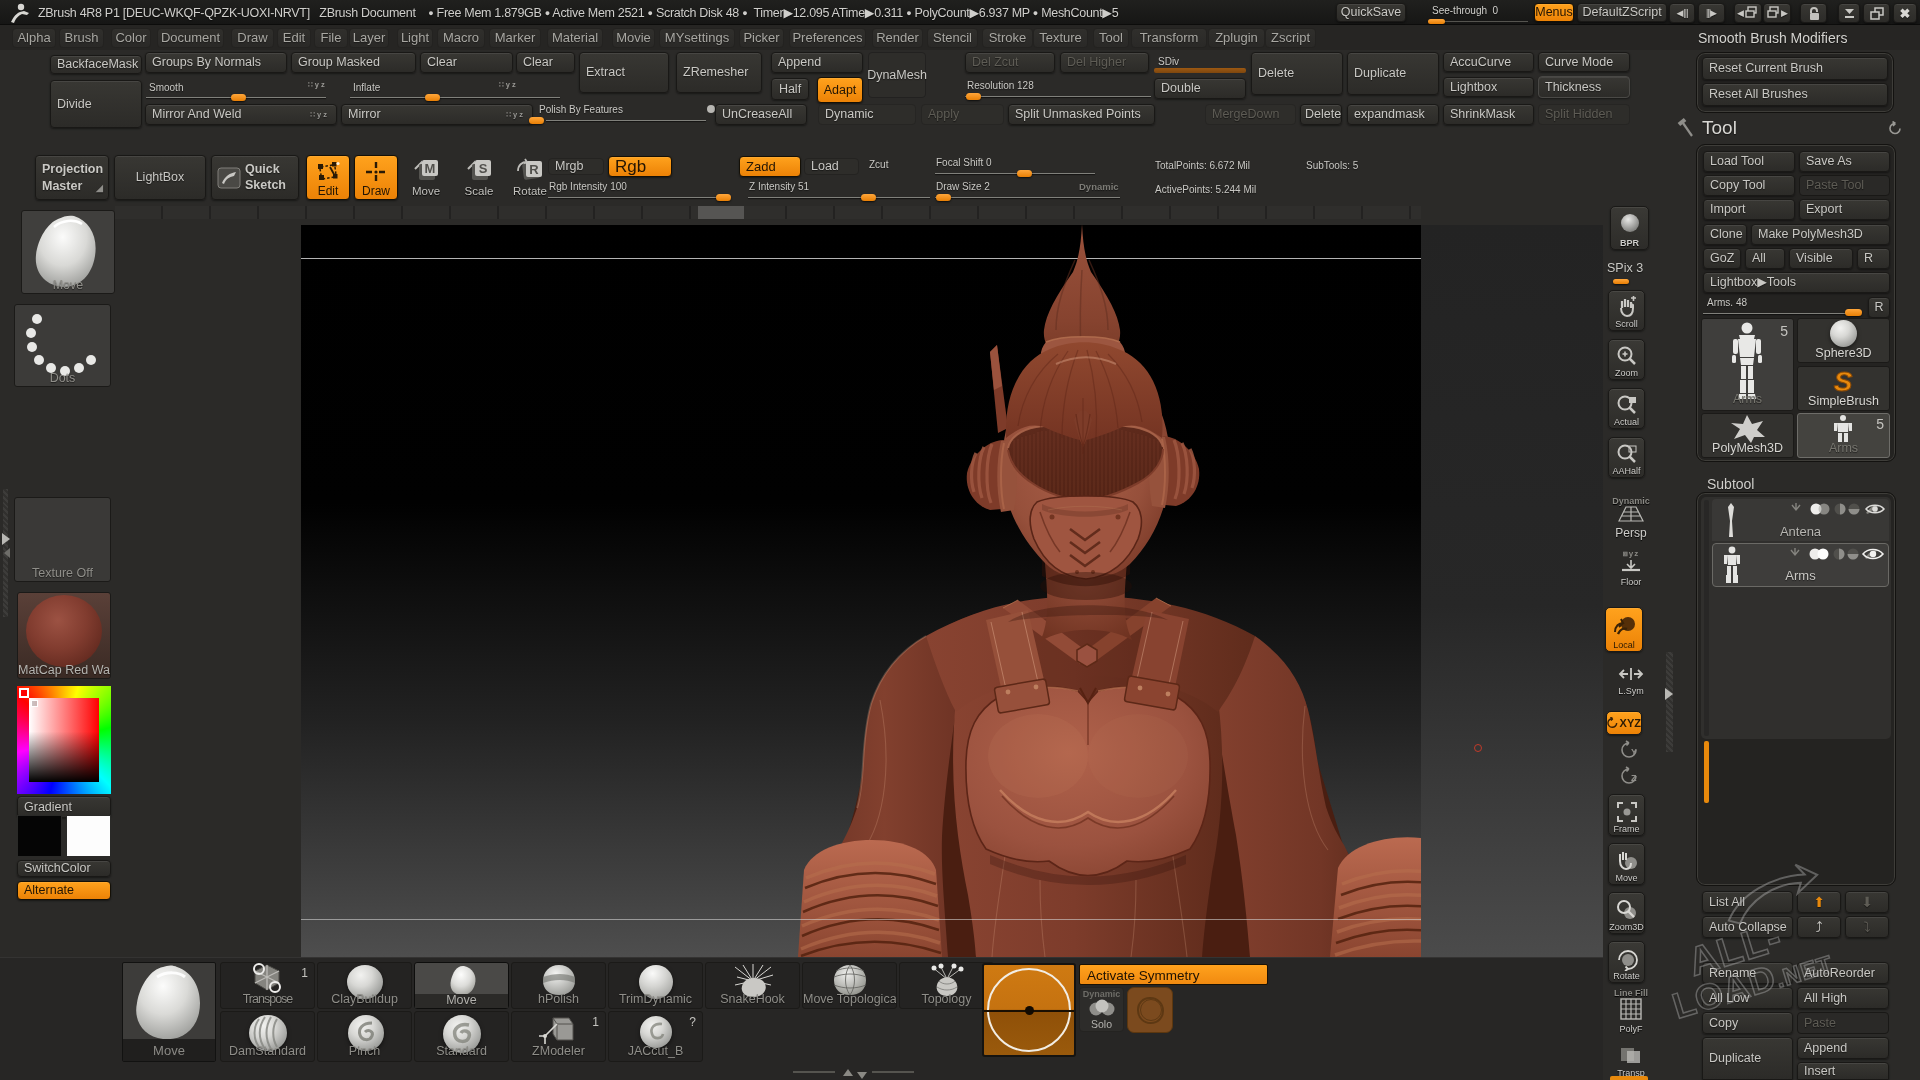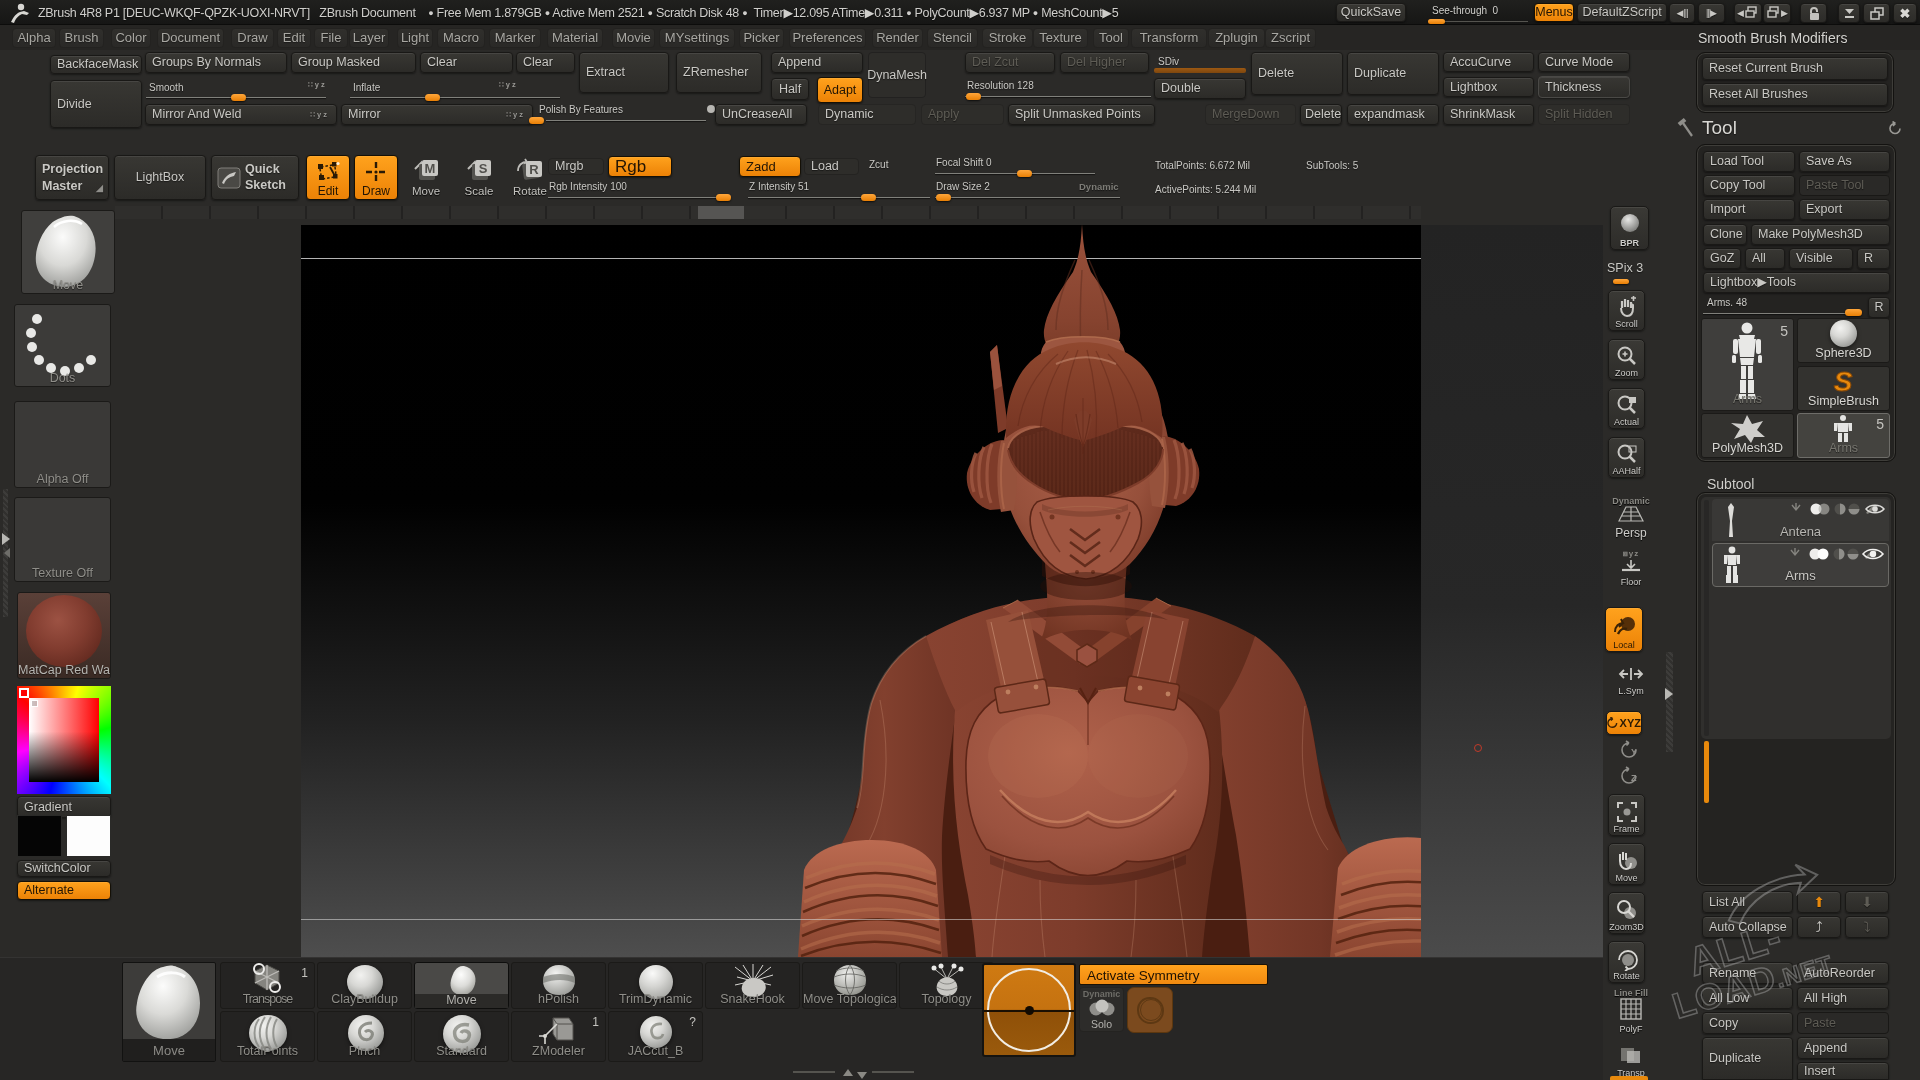--- a/index.html
+++ b/index.html
@@ -464,23 +464,20 @@
           <circle cx="17" cy="42" r="5"></circle>
           <circle cx="24" cy="55" r="5"></circle>
           <circle cx="36" cy="63" r="5"></circle>
           <circle cx="50" cy="66" r="5"></circle>
           <circle cx="64" cy="63" r="5"></circle>
           <circle cx="76" cy="55" r="5"></circle>
         </g>
       </svg>
   <div class="nm" style="bottom:1px">Dots</div></div>
 
-<div class="cell" style="left:14px;top:401px;width:97px;height:87px;background:#3a3937">
-  <div class="nm" style="bottom:1px">Alpha Off</div>
-    </div>
 
 <div class="cell" style="left:14px;top:497px;width:97px;height:85px;background:#3a3937">
   <div class="nm" style="bottom:1px">Texture Off</div>
     </div>
 
 <div class="cell" style="left:17px;top:592px;width:94px;height:87px;background:linear-gradient(#5a4038,#3a2a24)">
   <div class="abs" style="left:8px;top:2px;width:76px;height:72px;border-radius:50%;background:radial-gradient(circle at 42% 35%,#9c5243 0%,#813c2f 45%,#511f16 100%)"></div>
   <div class="nm" style="bottom:1px;color:#b5b4b0">MatCap Red Wax</div>
     </div>
 
@@ -885,21 +882,21 @@
       </svg>
   <div class="nm" style="bottom:2px">Topology</div></div>
 
 <div class="cell" style="left:220px;top:1011px;width:95px;height:51px;background:#242322">
   <div class="sphere" style="left:28px;top:3px;width:38px;height:36px"></div>
   <svg class="abs" style="left:28px;top:3px" width="38" height="36" viewBox="0 0 38 36">
         <g stroke="#83847f" stroke-width="2" fill="none" opacity=".8">
           <path d="M10 4 C4 12 4 24 10 32 M16 2 C9 12 9 24 16 34 M22 2 C16 12 16 24 22 34 M28 4 C23 12 23 24 28 32"></path>
         </g>
       </svg>
-  <div class="nm" style="bottom:3px">TotalPoints</div>
+  <div class="nm" style="bottom:3px">DamStandard</div>
     </div>
 <div class="cell" style="left:317px;top:1011px;width:95px;height:51px;background:#242322">
   <div class="sphere" style="left:30px;top:3px;width:36px;height:36px"></div>
   <svg class="abs" style="left:30px;top:3px" width="36" height="36" viewBox="0 0 36 36">
         <path d="M24 8 C14 8 10 14 12 20 C14 26 22 26 24 21 C26 16 20 14 17 17" stroke="#76776f" stroke-width="3" fill="none" opacity=".75"></path>
       </svg>
   <div class="nm" style="bottom:3px">Pinch</div>
     </div>
 <div class="cell" style="left:414px;top:1011px;width:95px;height:51px;background:#242322">
   <div class="sphere" style="left:28px;top:3px;width:38px;height:38px"></div>

